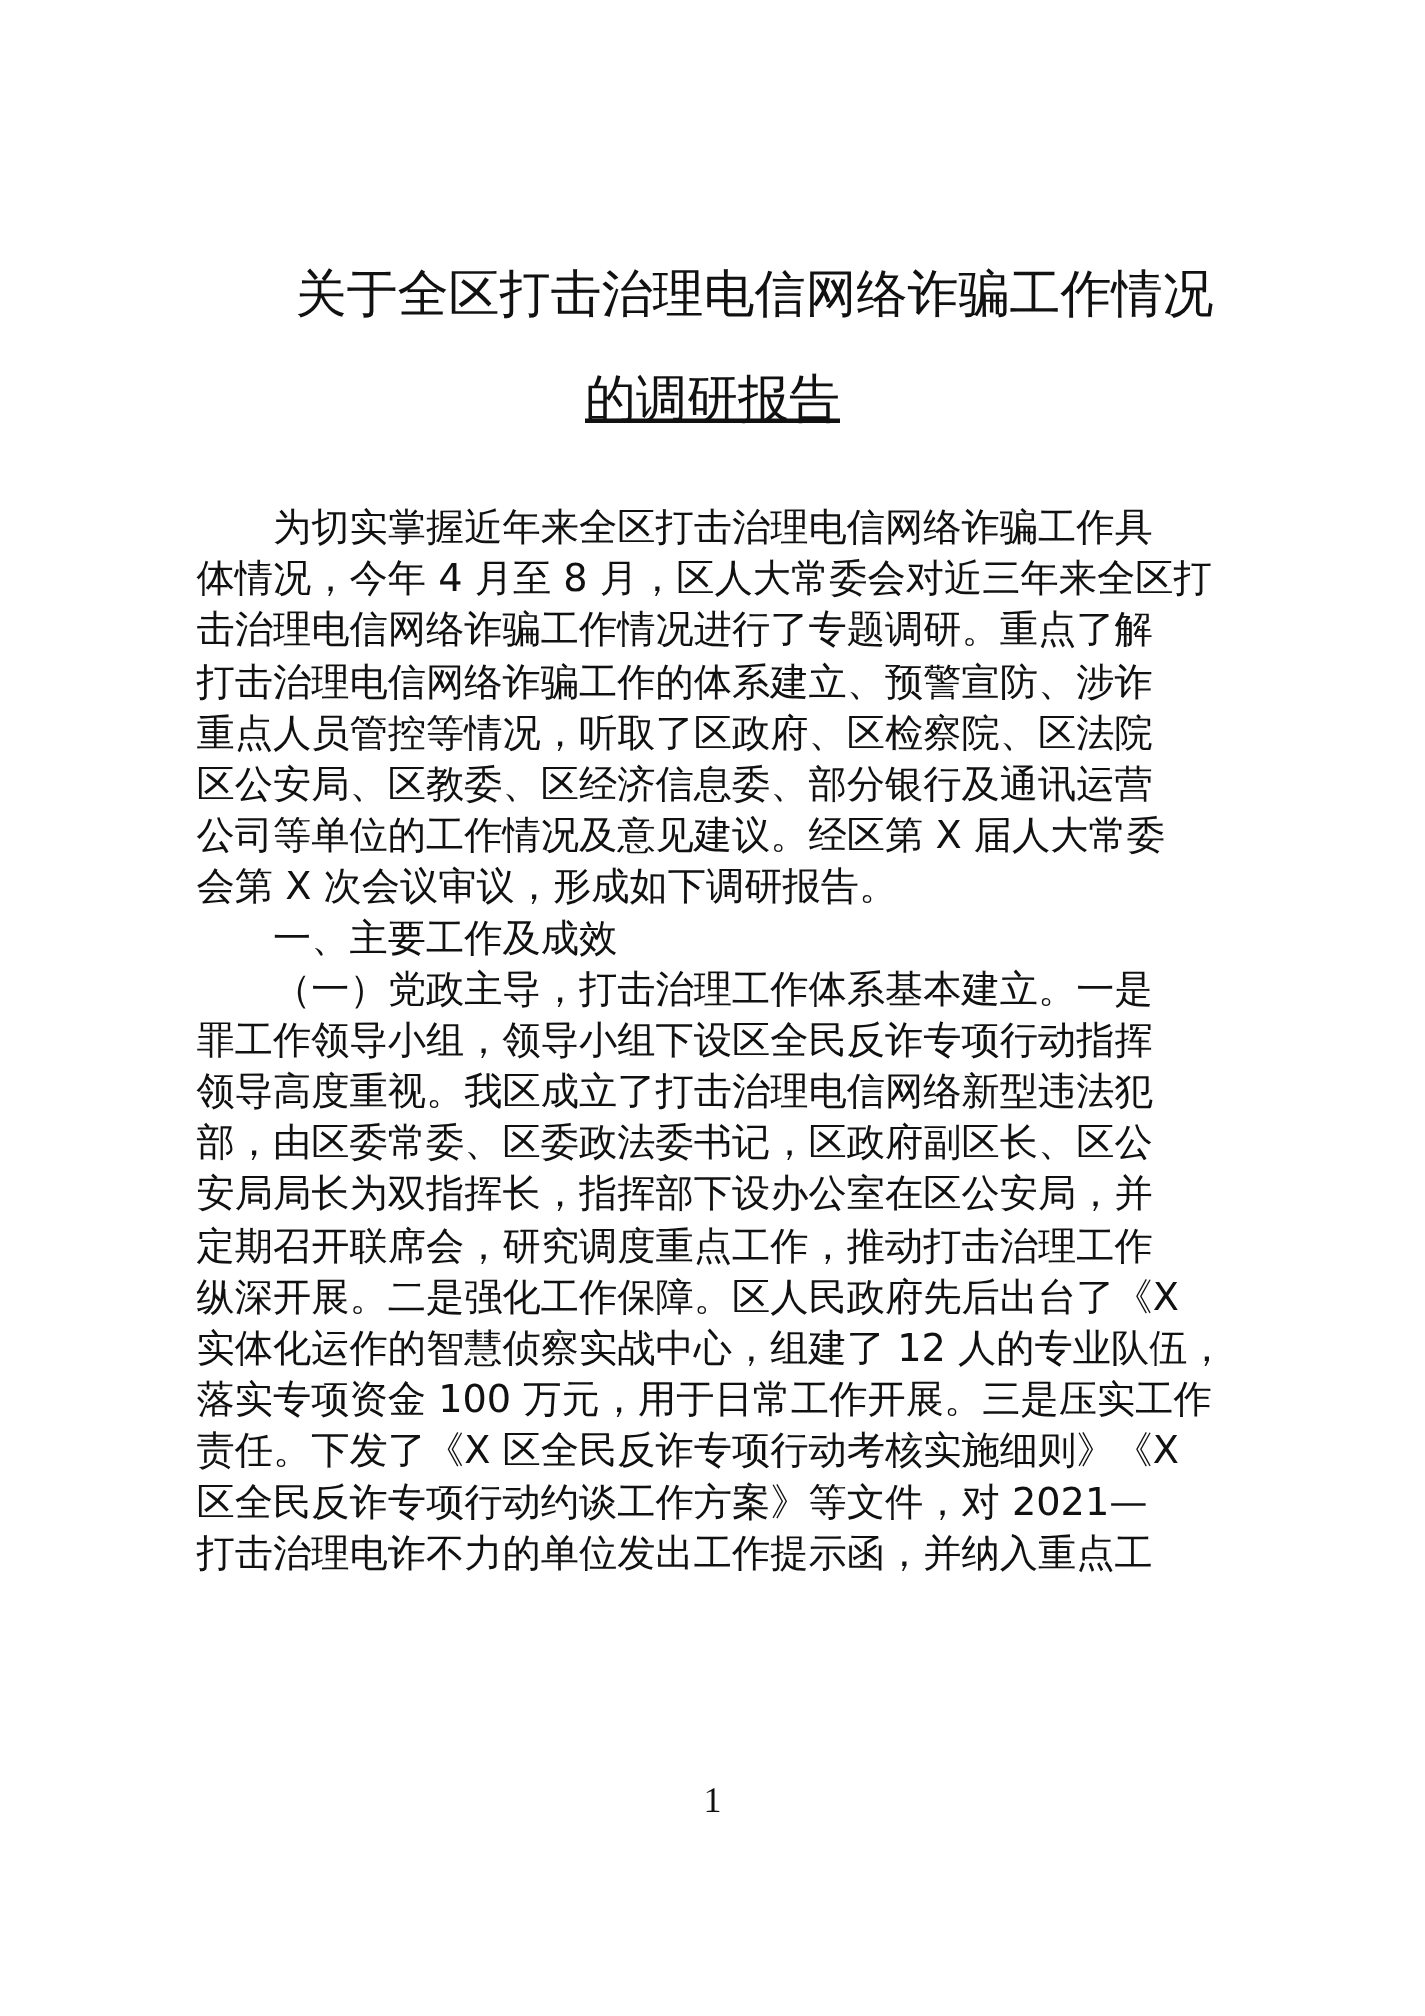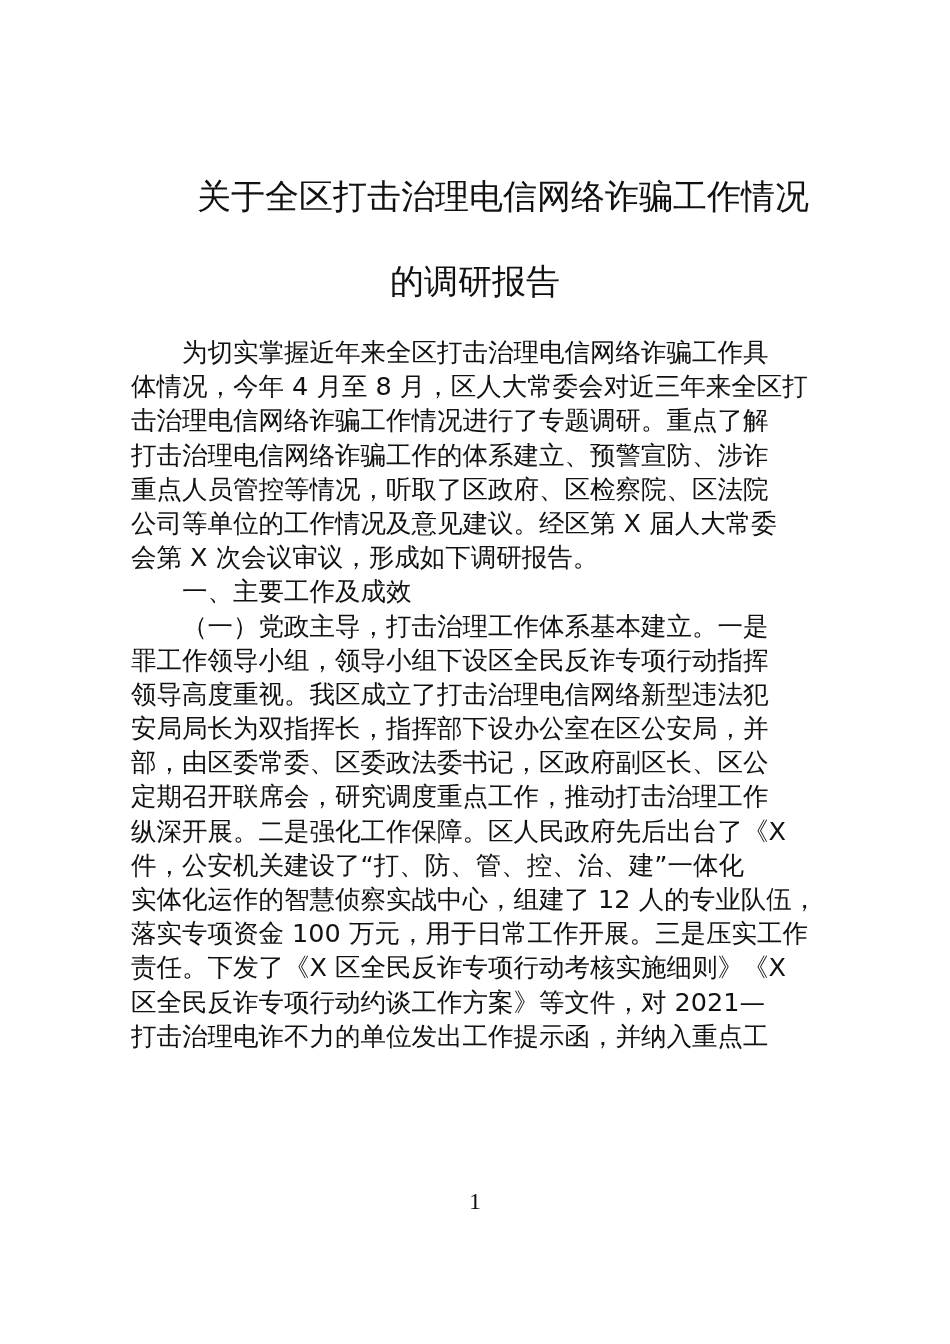--- a/index.html
+++ b/index.html
@@ -1,49 +1,49 @@
 <!DOCTYPE html>
 <html><head>
 <meta charset="utf-8">
 <style>
   html, body { margin: 0; padding: 0; background: #ffffff; }
   body { width: 950px; height: 1344px; position: relative; overflow: hidden;
          font-family: "DejaVu Sans", "Liberation Sans", sans-serif; color: #111111; }
   .title { position: absolute; left: 0; width: 950px; text-align: center;
            font-size: 34px; line-height: 40px; white-space: nowrap; letter-spacing: 0px; }
   .t1 { top: 176px; padding-left: 28px; }
-  .t2 { top: 261px; }
+  .t2 { top: 246px; text-decoration: underline; }
   .body { position: absolute; left: 131px; top: 335px; width: 680px; }
   .line { font-size: 25.5px; height: 34.2px; line-height: 34.2px; white-space: nowrap; }
   .page-num { position: absolute; left: 0; width: 950px; top: 1188px; text-align: center;
               font-family: "Liberation Serif", "DejaVu Serif", serif; font-size: 24px; }
 </style>
 </head>
 <body>
 
 <div class="title t1">关于全区打击治理电信网络诈骗工作情况</div>
 <div class="title t2">的调研报告</div>
 
 <div class="body">
   <div class="line">　　为切实掌握近年来全区打击治理电信网络诈骗工作具</div>
   <div class="line">体情况，今年 4 月至 8 月，区人大常委会对近三年来全区打</div>
   <div class="line">击治理电信网络诈骗工作情况进行了专题调研。重点了解</div>
   <div class="line">打击治理电信网络诈骗工作的体系建立、预警宣防、涉诈</div>
   <div class="line">重点人员管控等情况，听取了区政府、区检察院、区法院</div>
+  <div class="line">区公安局、区教委、区经济信息委、部分银行及通讯运营</div>
   <div class="line">公司等单位的工作情况及意见建议。经区第 X 届人大常委</div>
   <div class="line">会第 X 次会议审议，形成如下调研报告。</div>
   <div class="line">　　一、主要工作及成效</div>
   <div class="line">　　（一）党政主导，打击治理工作体系基本建立。一是</div>
   <div class="line">罪工作领导小组，领导小组下设区全民反诈专项行动指挥</div>
   <div class="line">领导高度重视。我区成立了打击治理电信网络新型违法犯</div>
+  <div class="line">部，由区委常委、区委政法委书记，区政府副区长、区公</div>
   <div class="line">安局局长为双指挥长，指挥部下设办公室在区公安局，并</div>
-  <div class="line">部，由区委常委、区委政法委书记，区政府副区长、区公</div>
   <div class="line">定期召开联席会，研究调度重点工作，推动打击治理工作</div>
   <div class="line">纵深开展。二是强化工作保障。区人民政府先后出台了《X</div>
-  <div class="line">件，公安机关建设了“打、防、管、控、治、建”一体化</div>
   <div class="line">实体化运作的智慧侦察实战中心，组建了 12 人的专业队伍，</div>
   <div class="line">落实专项资金 100 万元，用于日常工作开展。三是压实工作</div>
   <div class="line">责任。下发了《X 区全民反诈专项行动考核实施细则》《X</div>
   <div class="line">区全民反诈专项行动约谈工作方案》等文件，对 2021—</div>
   <div class="line">打击治理电诈不力的单位发出工作提示函，并纳入重点工</div>
 </div>
 
 <div class="page-num">1</div>
 
 </body></html>

